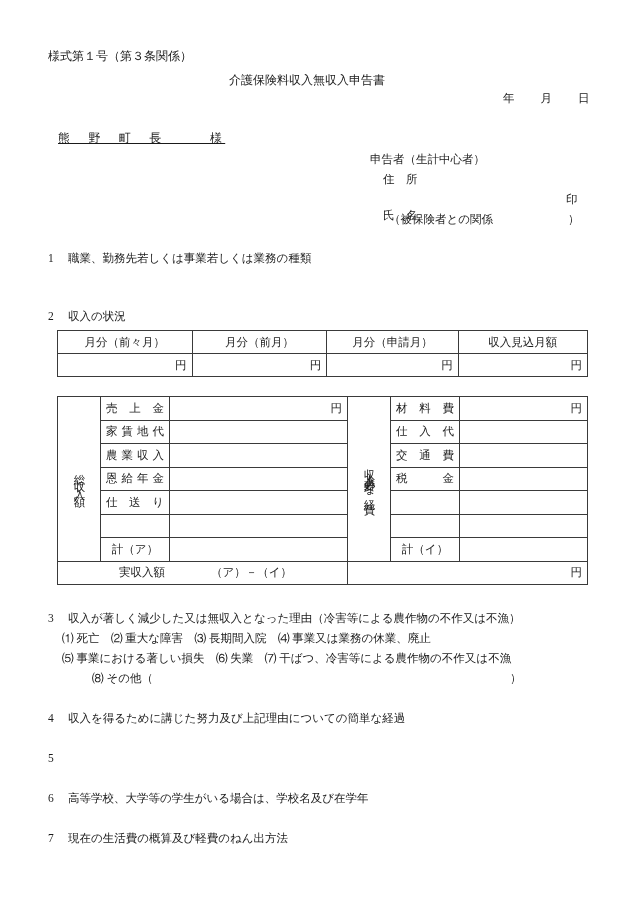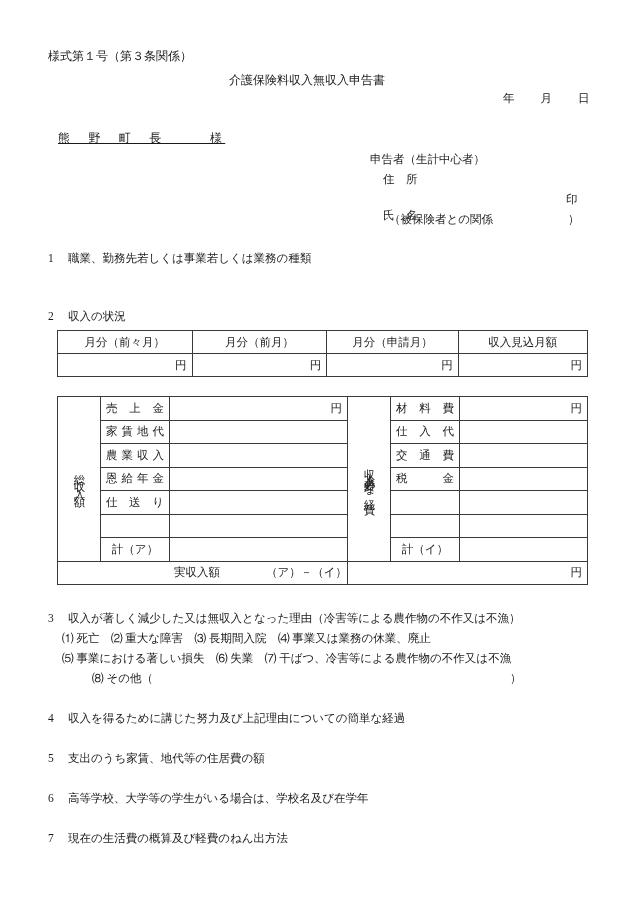--- a/index.html
+++ b/index.html
@@ -105,21 +105,21 @@
   }
   .val-cell {
     text-align: right;
     padding-right: 5px;
     font-size: 11.5px;
   }
   .total-row td {
     height: 23px;
   }
   .total-label {
-    text-align: right;
+    text-align: center;
     padding-left: 6px;
     font-size: 11.5px;
   }
   .total-yen {
     text-align: right;
     padding-right: 5px;
   }
 </style>
 </head>
 <body>
@@ -250,21 +250,20 @@
   <div class="abs t11" style="left:68px; top:611px;">収入が著しく減少した又は無収入となった理由（冷害等による農作物の不作又は不漁）</div>
   <div class="abs t11" style="left:62px; top:651px;">⑸ 事業における著しい損失　⑹ 失業　⑺ 干ばつ、冷害等による農作物の不作又は不漁</div>
   <div class="abs t11" style="left:62px; top:631px;">⑴ 死亡　⑵ 重大な障害　⑶ 長期間入院　⑷ 事業又は業務の休業、廃止</div>
   <div class="abs t11" style="left:48px; top:671px;padding-left:44px;">⑻ その他（</div>
   <div class="abs t11" style="left:510px; top:671px;">）</div>
 
   <div class="abs t11" style="left:48px; top:711px;">4</div>
   <div class="abs t11" style="left:68px; top:711px;">収入を得るために講じた努力及び上記理由についての簡単な経過</div>
 
   <div class="abs t11" style="left:48px; top:751px;">5</div>
-  <div class="abs t11" style="left:68px; top:751px;">支出のうち家賃、地代等の住居費の額</div>
 
   <div class="abs t11" style="left:48px; top:791px;">6</div>
   <div class="abs t11" style="left:68px; top:791px;">高等学校、大学等の学生がいる場合は、学校名及び在学年</div>
 
   <div class="abs t11" style="left:48px; top:831px;">7</div>
   <div class="abs t11" style="left:68px; top:831px;">現在の生活費の概算及び軽費のねん出方法</div>
 
 </div>
 
 </body></html>

